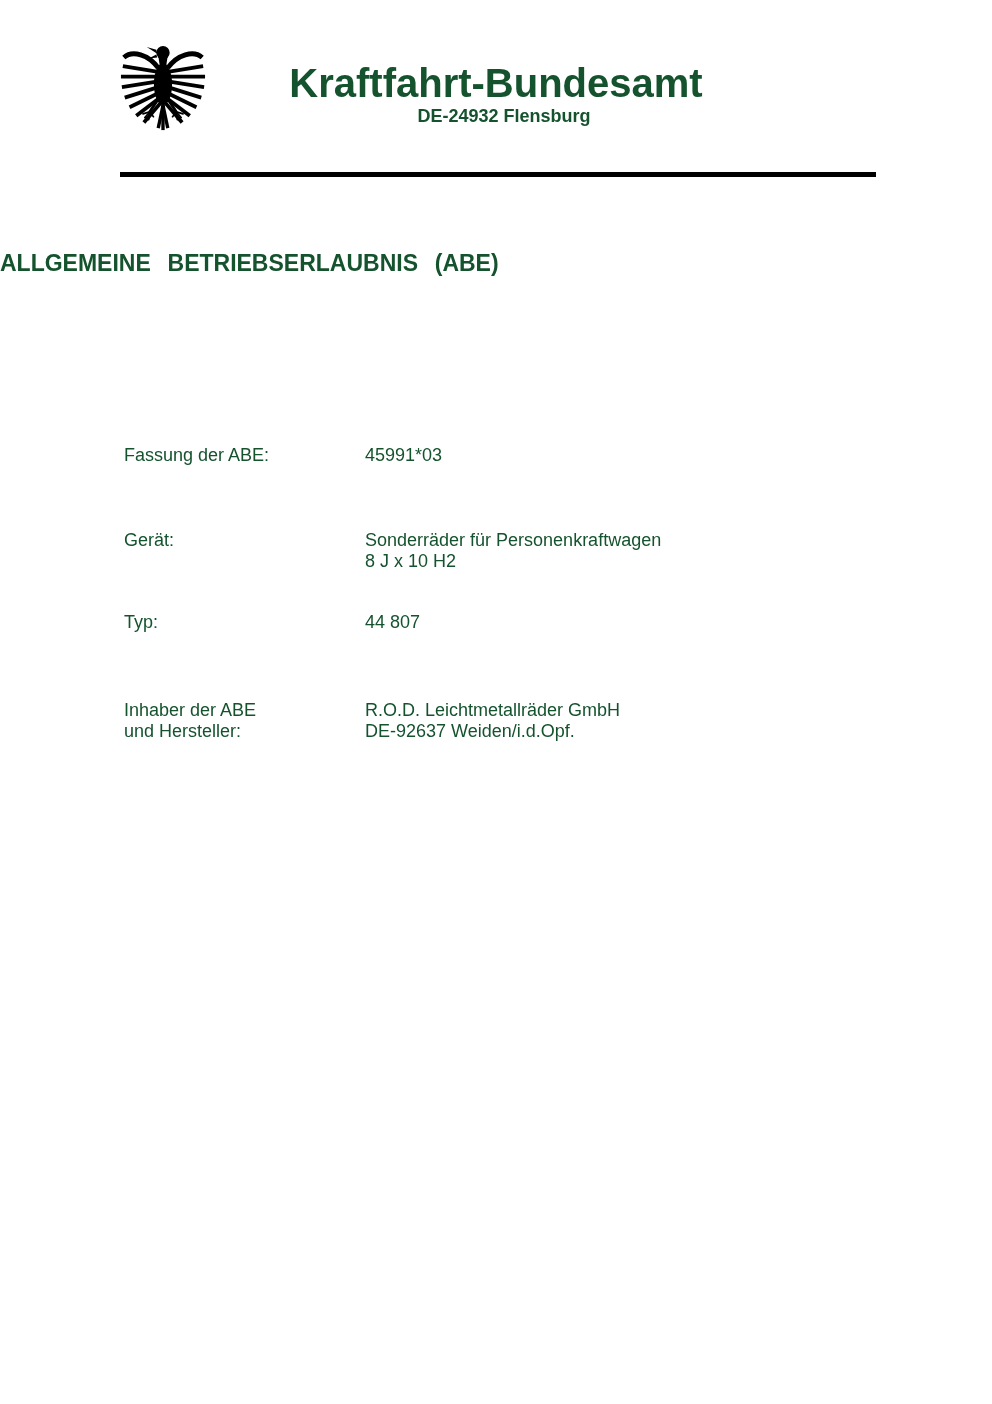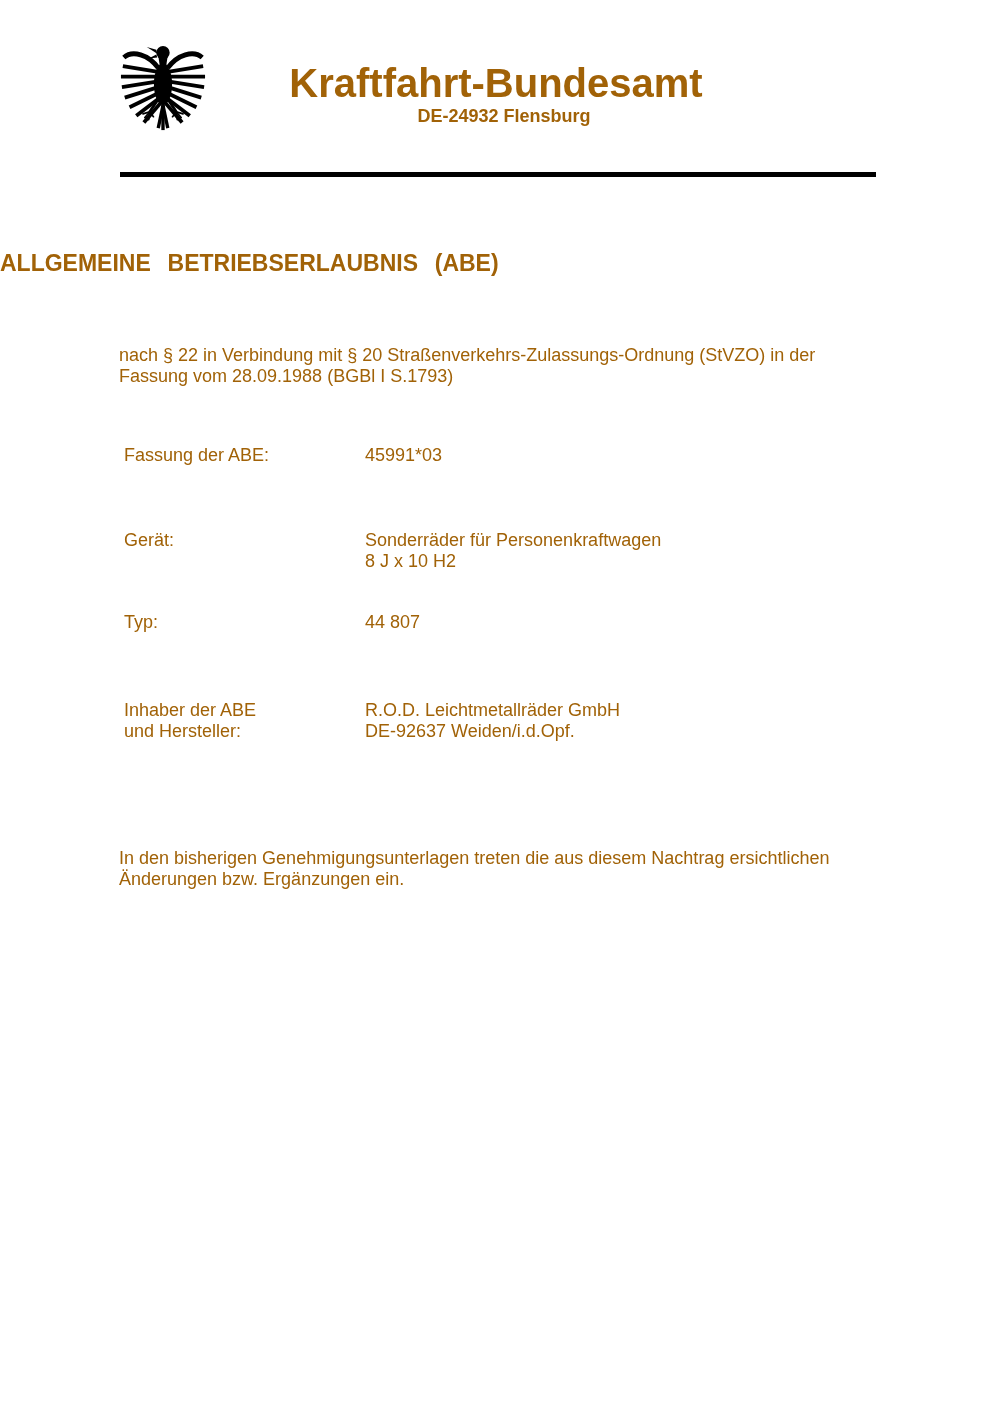--- a/index.html
+++ b/index.html
@@ -1,21 +1,21 @@
 <!DOCTYPE html>
 <html><head>
 <meta charset="utf-8">
 <style>
   html, body { margin: 0; padding: 0; background: #ffffff; }
   .page {
     position: relative;
     width: 992px;
     height: 1404px;
     background: #ffffff;
-    color: #a16207;
+    color: #14532d;
     font-family: "Liberation Sans", sans-serif;
     overflow: hidden;
   }
   .eagle {
     position: absolute;
     left: 120px;
     top: 42px;
     width: 86px;
     height: 94px;
   }
@@ -150,22 +150,20 @@
         <path d="M59,73 L55,78"></path>
     </g>
   </svg>
 
   <div class="agency-name">Kraftfahrt-Bundesamt</div>
   <div class="agency-address">DE-24932 Flensburg</div>
   <div class="divider"></div>
 
   <div class="doc-title">ALLGEMEINE BETRIEBSERLAUBNIS (ABE)</div>
 
-  <div class="intro bodytext">nach § 22 in Verbindung mit § 20 Straßenverkehrs-Zulassungs-Ordnung (StVZO) in der
-Fassung vom 28.09.1988 (BGBl I S.1793)</div>
 
   <div class="field-row bodytext" style="top:445px">
     <div class="f-label">Fassung der ABE:</div>
     <div class="f-value">45991*03</div>
   </div>
 
   <div class="field-row bodytext" style="top:530px">
     <div class="f-label">Gerät:</div>
     <div class="f-value">Sonderräder für Personenkraftwagen
 8 J x 10 H2</div>
@@ -177,17 +175,15 @@
   </div>
 
   <div class="field-row bodytext" style="top:700px">
     <div class="f-label">Inhaber der ABE
 und Hersteller:</div>
     <div class="f-value">R.O.D. Leichtmetallräder GmbH
 DE-92637 Weiden/i.d.Opf.</div>
   </div>
 
   <div class="paras bodytext">
-    <p>In den bisherigen Genehmigungsunterlagen treten die aus diesem Nachtrag ersichtlichen
-Änderungen bzw. Ergänzungen ein.</p>
   </div>
 
 </div>
 
 </body></html>

